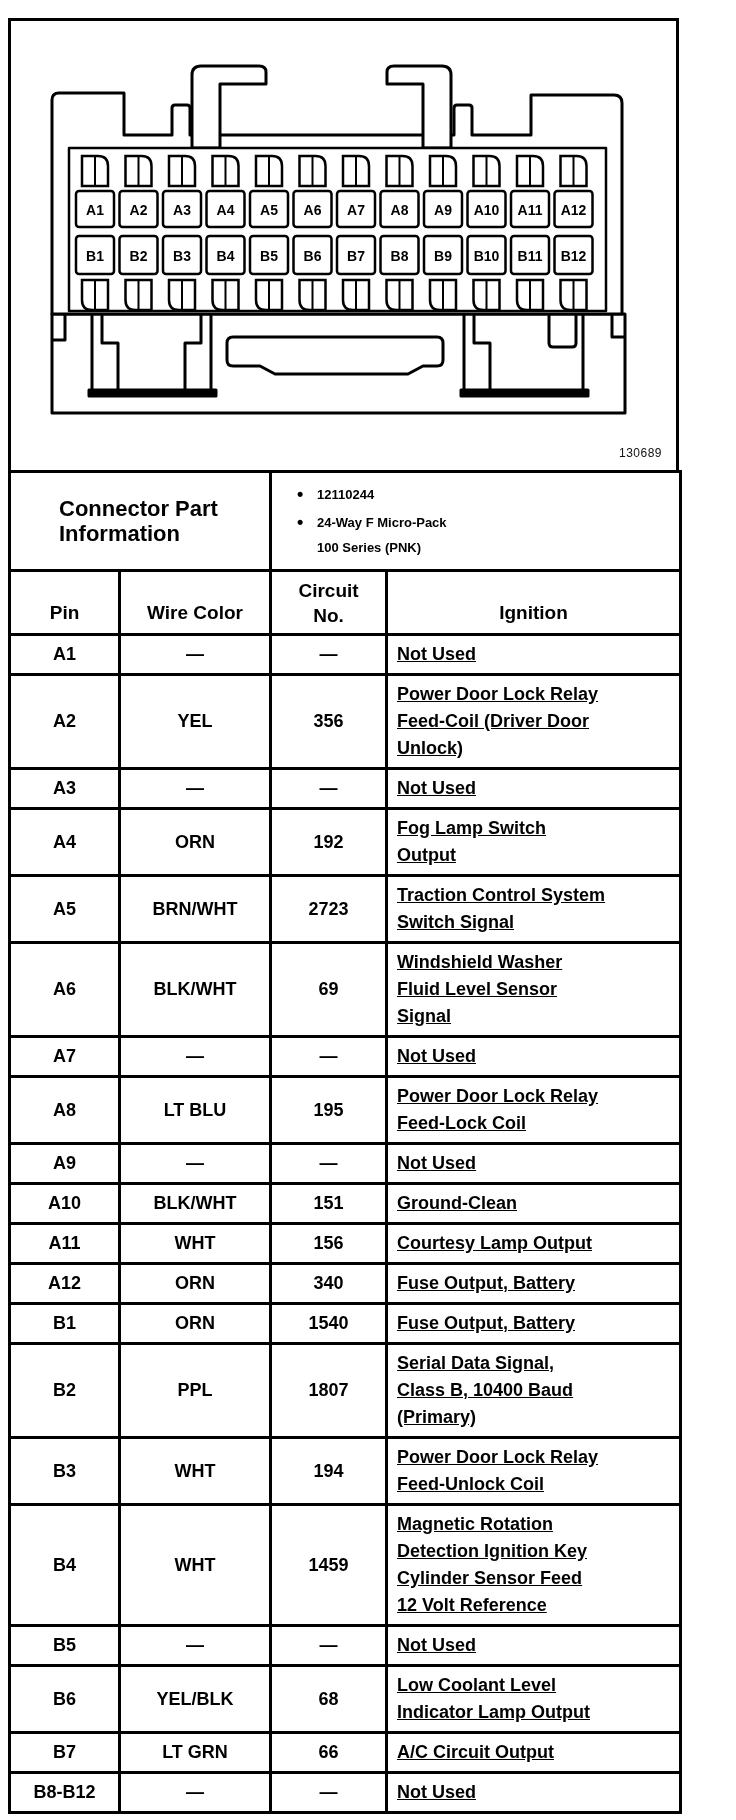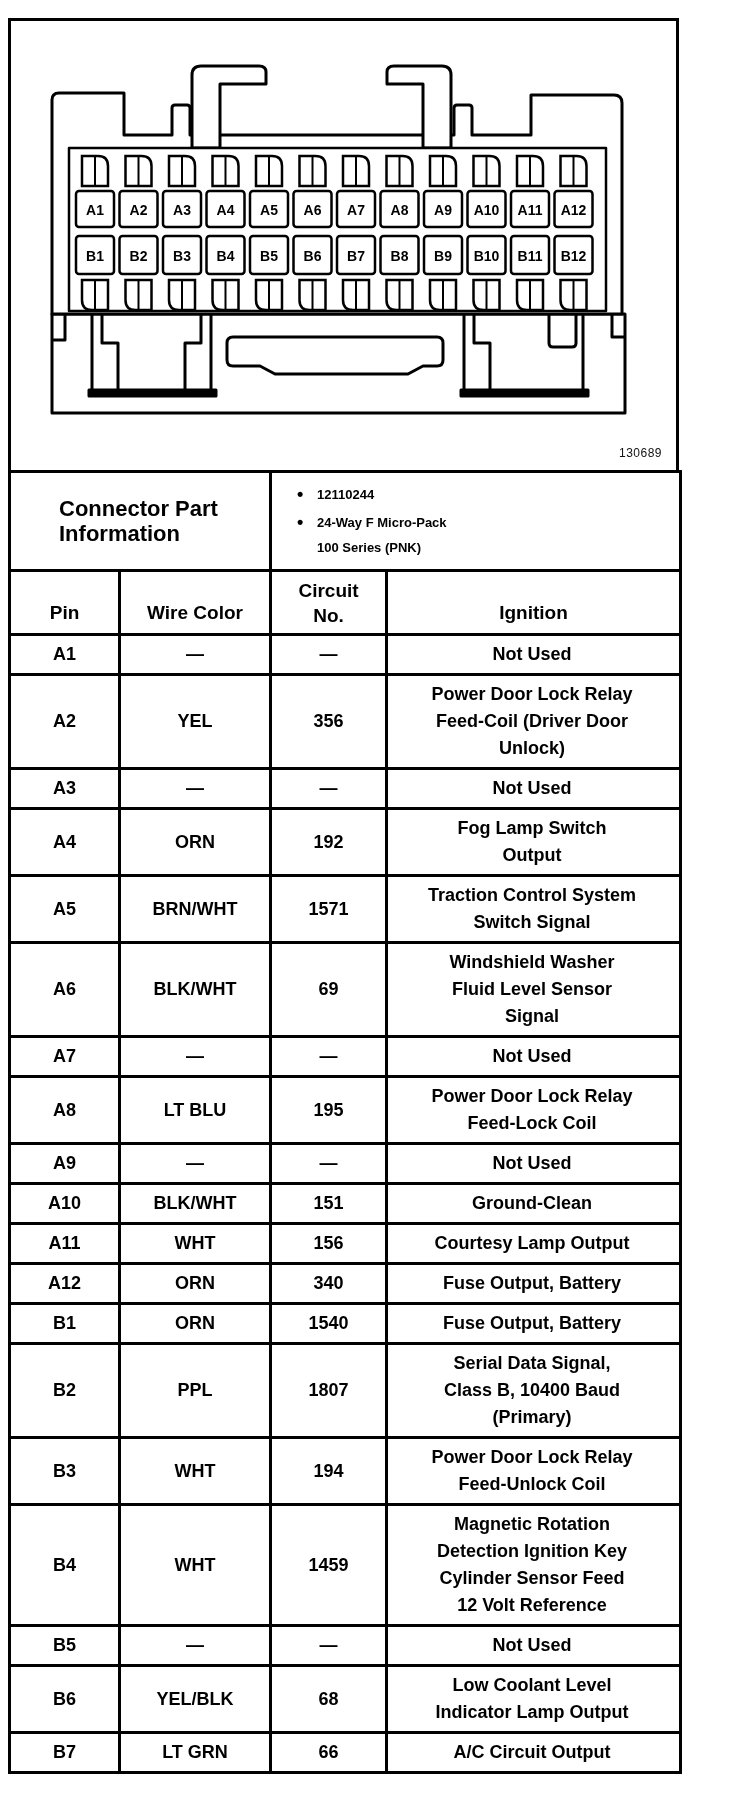--- a/index.html
+++ b/index.html
@@ -41,23 +41,24 @@
 
   th{height:64px;vertical-align:bottom;padding:4px 6px 8px 6px;
      font-size:19px;line-height:25px;white-space:pre-line;}
   th.th-circuit{vertical-align:middle;padding-bottom:4px;}
 
   td.c-pin, td.c-wire, td.c-circuit{
     text-align:center;vertical-align:middle;
     font-size:18px;line-height:27px;padding:5px 2px;
   }
   td.c-func{
-    text-align:center;vertical-align:middle;
+    text-align:left;vertical-align:middle;
     font-size:18px;line-height:27px;padding:5px 12px 5px 9px;
     white-space:pre-line;
+    text-decoration:underline;
   }
 </style>
 </head>
 <body>
 
 <div class="sheet">
 
   <div class="figure-section">
     <svg class="figure-svg" width="665" height="446" viewBox="0 0 665 446">
       <g fill="#fff" stroke="#000" stroke-width="3" stroke-linejoin="round">
@@ -246,21 +247,21 @@
         <tr>
           <td class="c-pin">A4</td>
           <td class="c-wire">ORN</td>
           <td class="c-circuit">192</td>
           <td class="c-func">Fog Lamp Switch
 Output</td>
         </tr>
         <tr>
           <td class="c-pin">A5</td>
           <td class="c-wire">BRN/WHT</td>
-          <td class="c-circuit">1571</td>
+          <td class="c-circuit">2723</td>
           <td class="c-func">Traction Control System
 Switch Signal</td>
         </tr>
         <tr>
           <td class="c-pin">A6</td>
           <td class="c-wire">BLK/WHT</td>
           <td class="c-circuit">69</td>
           <td class="c-func">Windshield Washer
 Fluid Level Sensor
 Signal</td>
@@ -344,15 +345,21 @@
           <td class="c-circuit">68</td>
           <td class="c-func">Low Coolant Level
 Indicator Lamp Output</td>
         </tr>
         <tr>
           <td class="c-pin">B7</td>
           <td class="c-wire">LT GRN</td>
           <td class="c-circuit">66</td>
           <td class="c-func">A/C Circuit Output</td>
         </tr>
+        <tr>
+          <td class="c-pin">B8-B12</td>
+          <td class="c-wire">—</td>
+          <td class="c-circuit">—</td>
+          <td class="c-func">Not Used</td>
+        </tr>
       </tbody>
   </table>
 </div>
 
 </body></html>

